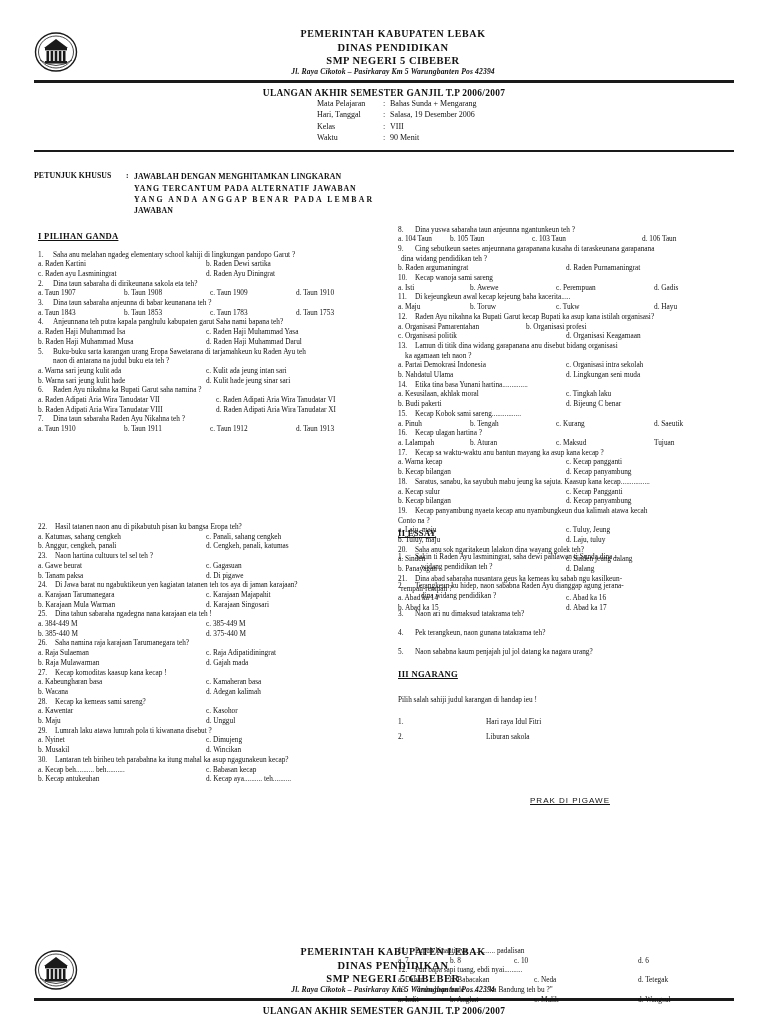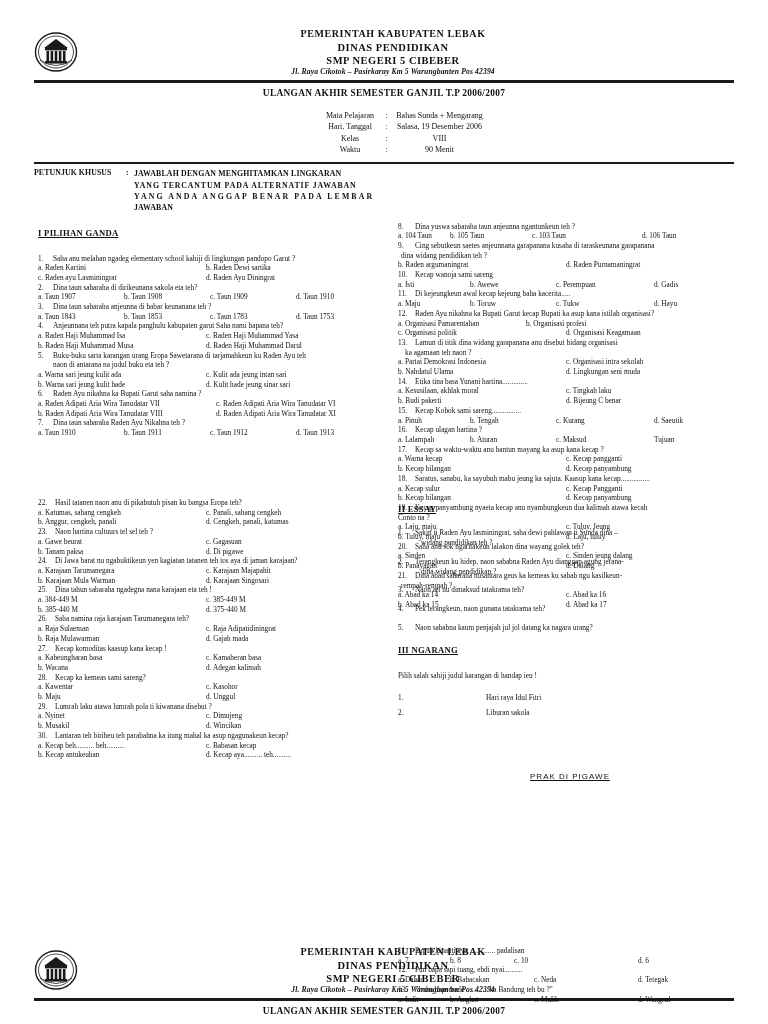--- a/index.html
+++ b/index.html
@@ -80,39 +80,39 @@
   .title-block {
     text-align: center;
     margin-top: 5px;
   }
   .exam-title {
     font-weight: bold;
     font-size: 9.4px;
     letter-spacing: 0.3px;
   }
   .meta {
-    margin: 12px auto 0 auto;
+    margin: 0 auto 0 auto;
     width: 210px;
-    text-align: center;
+    text-align: left;
     padding-left: 38px;
   }
   .meta-row {
     font-size: 8px;
     line-height: 1.42;
     display: flex;
   }
   .meta-k { width: 66px; flex: 0 0 66px; }
   .meta-c { width: 7px; flex: 0 0 7px; }
   .meta-v { flex: 1 1 auto; }
 
   
   .petunjuk-wrap {
     margin: 7px 34px 0 34px;
     border-top: 2.2px solid #1a1a1a;
-    padding-top: 4px;
+    padding-top: 19px;
     display: flex;
     align-items: flex-start;
   }
   .pk-label {
     font-weight: bold;
     font-size: 7.8px;
     flex: 0 0 92px;
     letter-spacing: 0.1px;
     padding-top: 0px;
   }
@@ -141,21 +141,21 @@
   .col-right {
     position: absolute;
     left: 398px;
     width: 344px;
   }
 
   .section-head {
     font-weight: bold;
     font-size: 8.6px;
     letter-spacing: 0.3px;
-    margin-bottom: 16px;
+    margin-bottom: 9px;
   }
   .section-head.ul { text-decoration: underline; }
 
   .q {
     font-size: 7.3px;
     line-height: 1.33;
     margin: 0;
   }
   .q-line {
     display: flex;
@@ -583,21 +583,21 @@
             <span class="opt-b">c. Abad ka 16</span>
           </div>
         <div class="opt-row">
             <span class="opt-a">b. Abad ka 15</span>
             <span class="opt-b">d. Abad ka 17</span>
           </div>
       </div>
     </div>
   </div>
 
-  <div class="cols" style="position:absolute; top:498px; height:320px;">
+  <div class="cols" style="position:absolute; top:522px; height:320px;">
 
     <div class="col-left">
       <div class="q">
         <div class="q-line">
             <span class="q-num w2">22.</span>
             <span class="q-text">Hasil tatanen naon anu di pikabutuh pisan ku bangsa Eropa teh?</span>
           </div>
         <div class="opt-row">
             <span class="opt-a">a. Katumas, sahang cengkeh</span>
             <span class="opt-b">c. Panali, sahang cengkeh</span>

